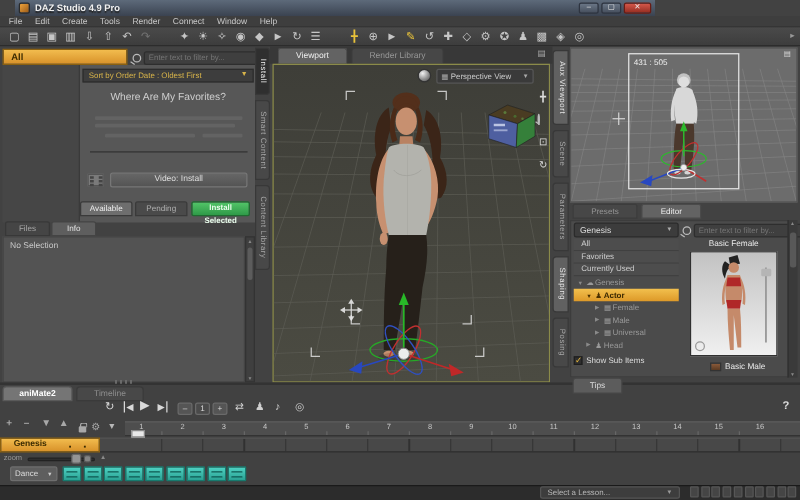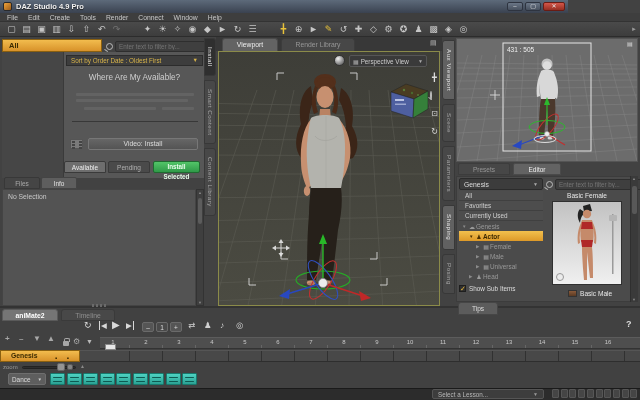--- a/index.html
+++ b/index.html
@@ -1,20 +1,20 @@
 <!DOCTYPE html>
 <html><head>
 <meta charset="utf-8">
 <style>
   *{box-sizing:border-box;margin:0;padding:0;font-family:"Liberation Sans","DejaVu Sans",sans-serif;}
   html,body{width:640px;height:400px;overflow:hidden;background:#3c3c3c;}
   #app{position:relative;width:640px;height:400px;background:#424242;font-size:7px;color:#ccc;}
   .abs{position:absolute;}
   
-  #titlebar{left:0;top:0;width:568px;height:13px;background:linear-gradient(180deg,#5d6a7a,#3a4250);display:flex;align-items:center;padding:0 3px;}
+  #titlebar{left:12px;top:0;width:512px;height:13px;background:linear-gradient(180deg,#5d6a7a,#3a4250);display:flex;align-items:center;padding:0 3px;}
   .app-icon{width:9px;height:9px;border-radius:2px;background:linear-gradient(135deg,#f0a43c,#9a5a18);margin-right:4px;border:1px solid #2a2a2a;}
   #win-title{color:#f0f0f0;font-size:7.5px;font-weight:bold;text-shadow:0 1px 1px #222;}
   .winbtns{margin-left:auto;display:flex;gap:2px;}
   .wb{width:16px;height:9px;background:linear-gradient(#6a7686,#47505e);border:1px solid #2e3440;border-radius:2px;color:#e8e8e8;font-size:6px;line-height:7px;text-align:center;}
   .wb.close{width:22px;background:linear-gradient(#d4574a,#962e22);border-color:#6a1c14;}
   
   #menubar{left:0;top:13px;width:640px;height:9px;background:#3e3e3e;border-bottom:1px solid #333;display:flex;align-items:center;padding-left:2px;}
   .mi{color:#c8c8c8;font-size:6.8px;padding:0 5px;}
   #toolbar{left:0;top:22px;width:640px;height:15px;background:linear-gradient(#4a4a4a,#3d3d3d);border-bottom:1px solid #2c2c2c;display:flex;align-items:center;padding-left:4px;}
   .tbgroup{display:flex;align-items:center;margin-right:16px;}
@@ -207,21 +207,21 @@
   <div id="sc-body" class="abs"></div>
   <div id="sc-search" class="abs searchrow">
     <span class="mag"></span>
     <input class="sfield" placeholder="Enter text to filter by..." style="">
     <span class="counter">0 - 0</span>
   </div>
   <div id="sort-bar" class="abs">
     <span>Sort by Order Date : Oldest First</span>
     <span id="sort-arrow">▼</span>
   </div>
-  <div id="sc-heading" class="abs">Where Are My Available?</div>
+  <div id="sc-heading" class="abs">Where Are My Favorites?</div>
   <div class="abs faded" style="left:76px;top:93px;width:118px;"></div>
   <div class="abs faded" style="left:76px;top:99px;width:112px;"></div>
   <div class="abs faded" style="left:84px;top:107px;width:72px;"></div>
   <div class="abs faded" style="left:162px;top:107px;width:32px;"></div>
   <div id="divider1" class="abs"></div>
   <div id="film-icon" class="abs"></div>
   <div id="video-btn" class="abs">Video: Install</div>
   <div id="tab-available" class="abs sc-tab">Available</div>
   <div id="tab-pending" class="abs sc-tab">Pending</div>
   <div id="btn-install-sel" class="abs">Install Selected</div>

